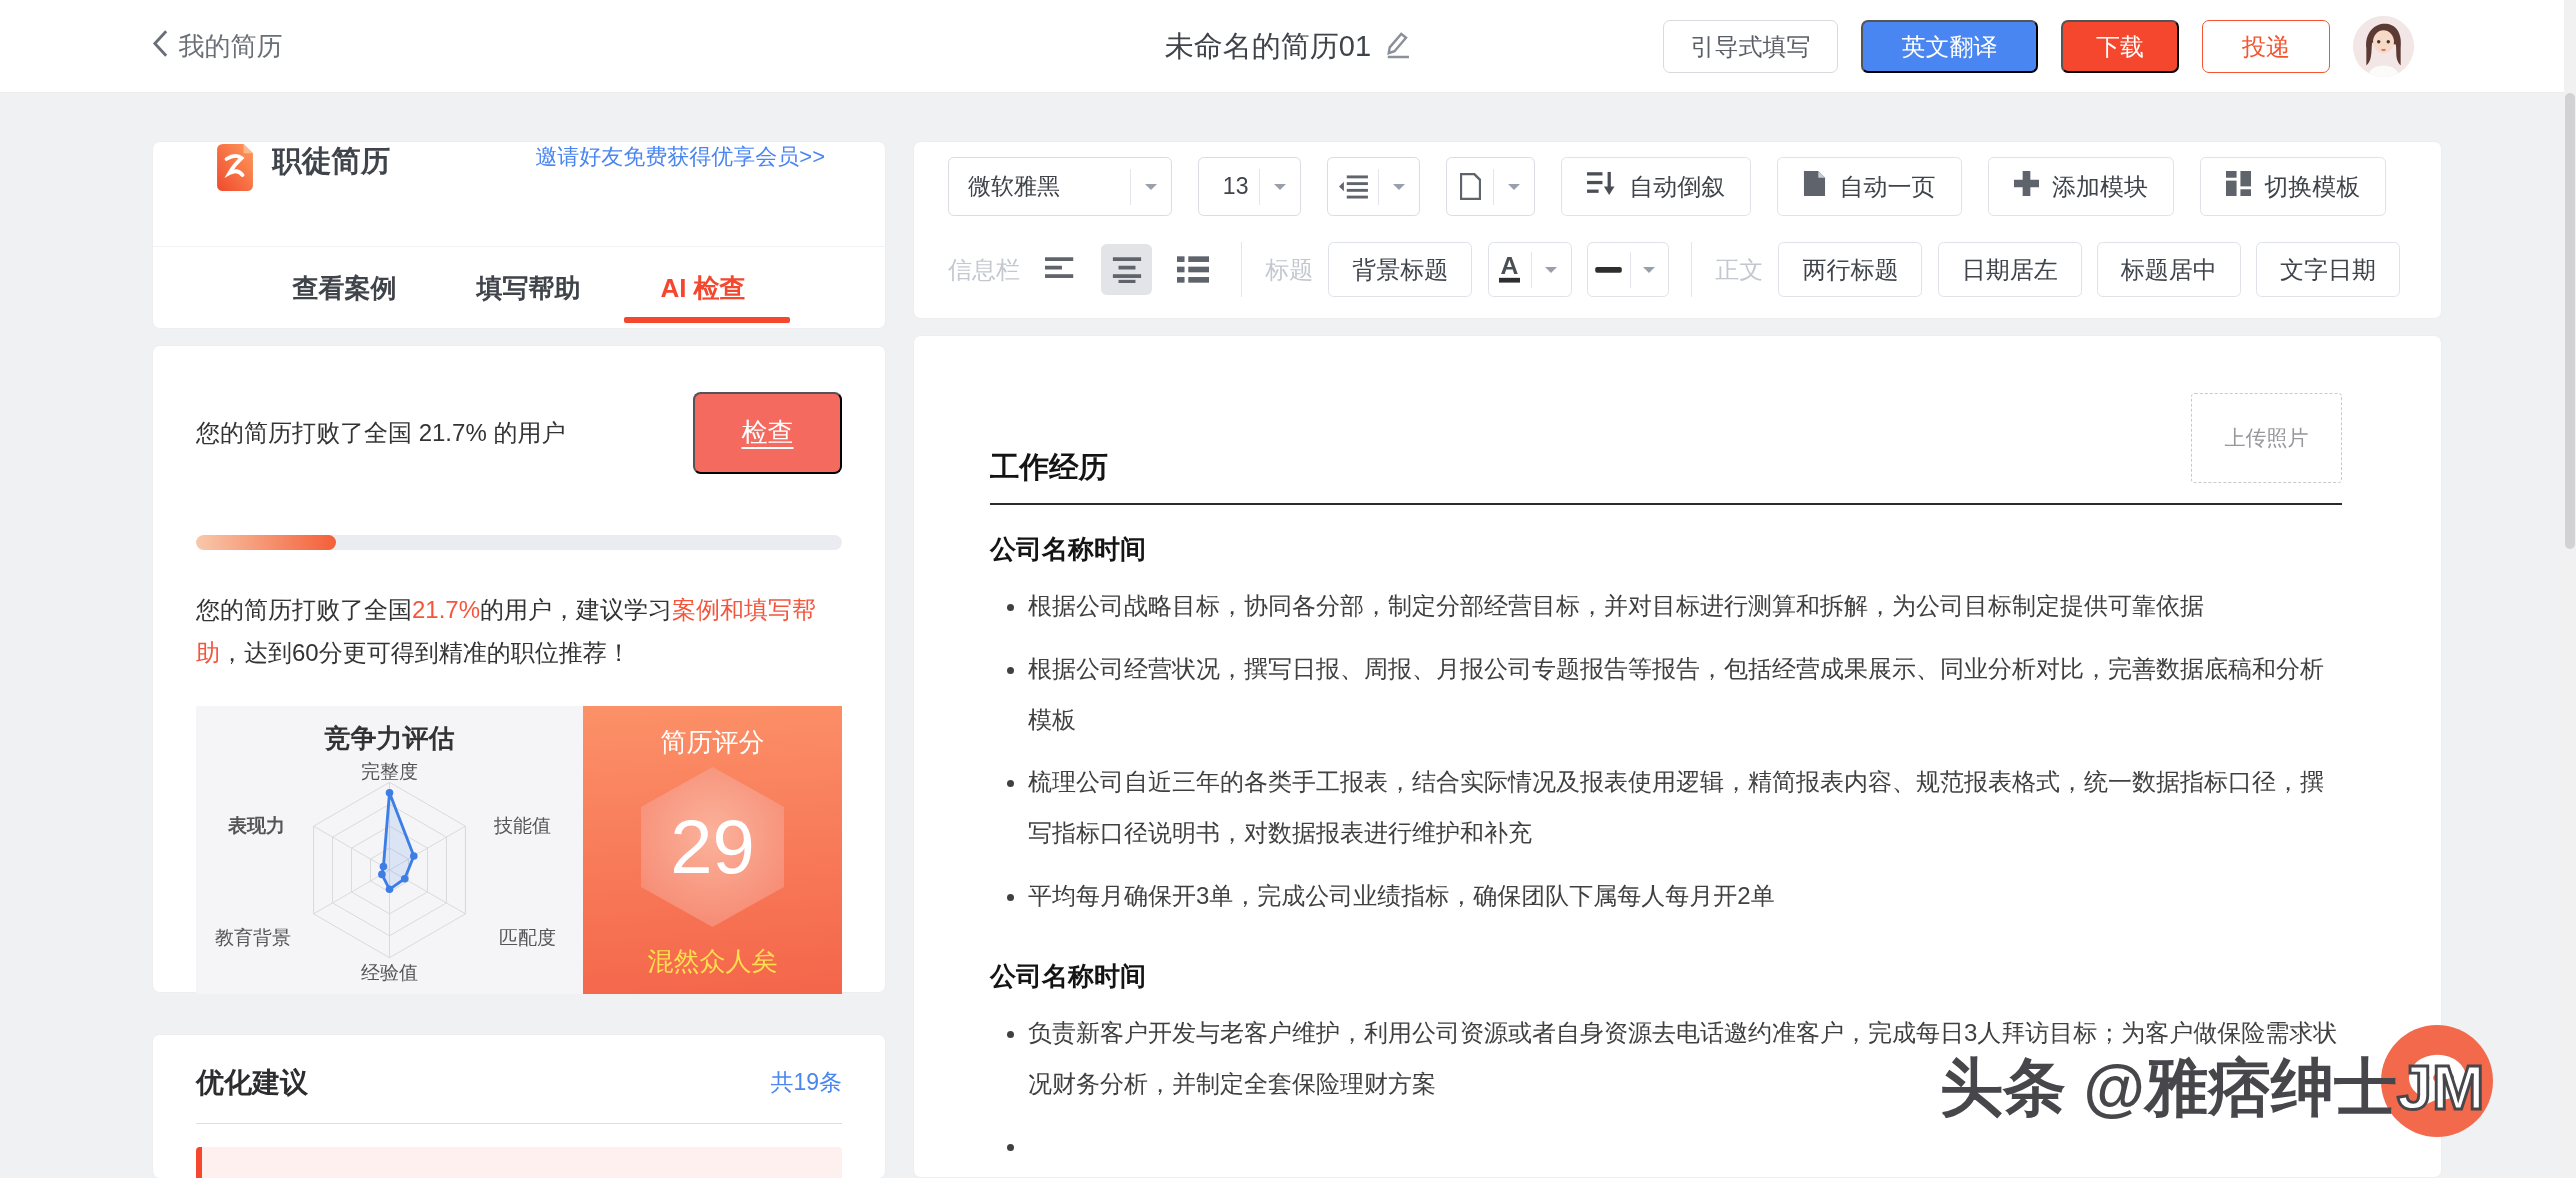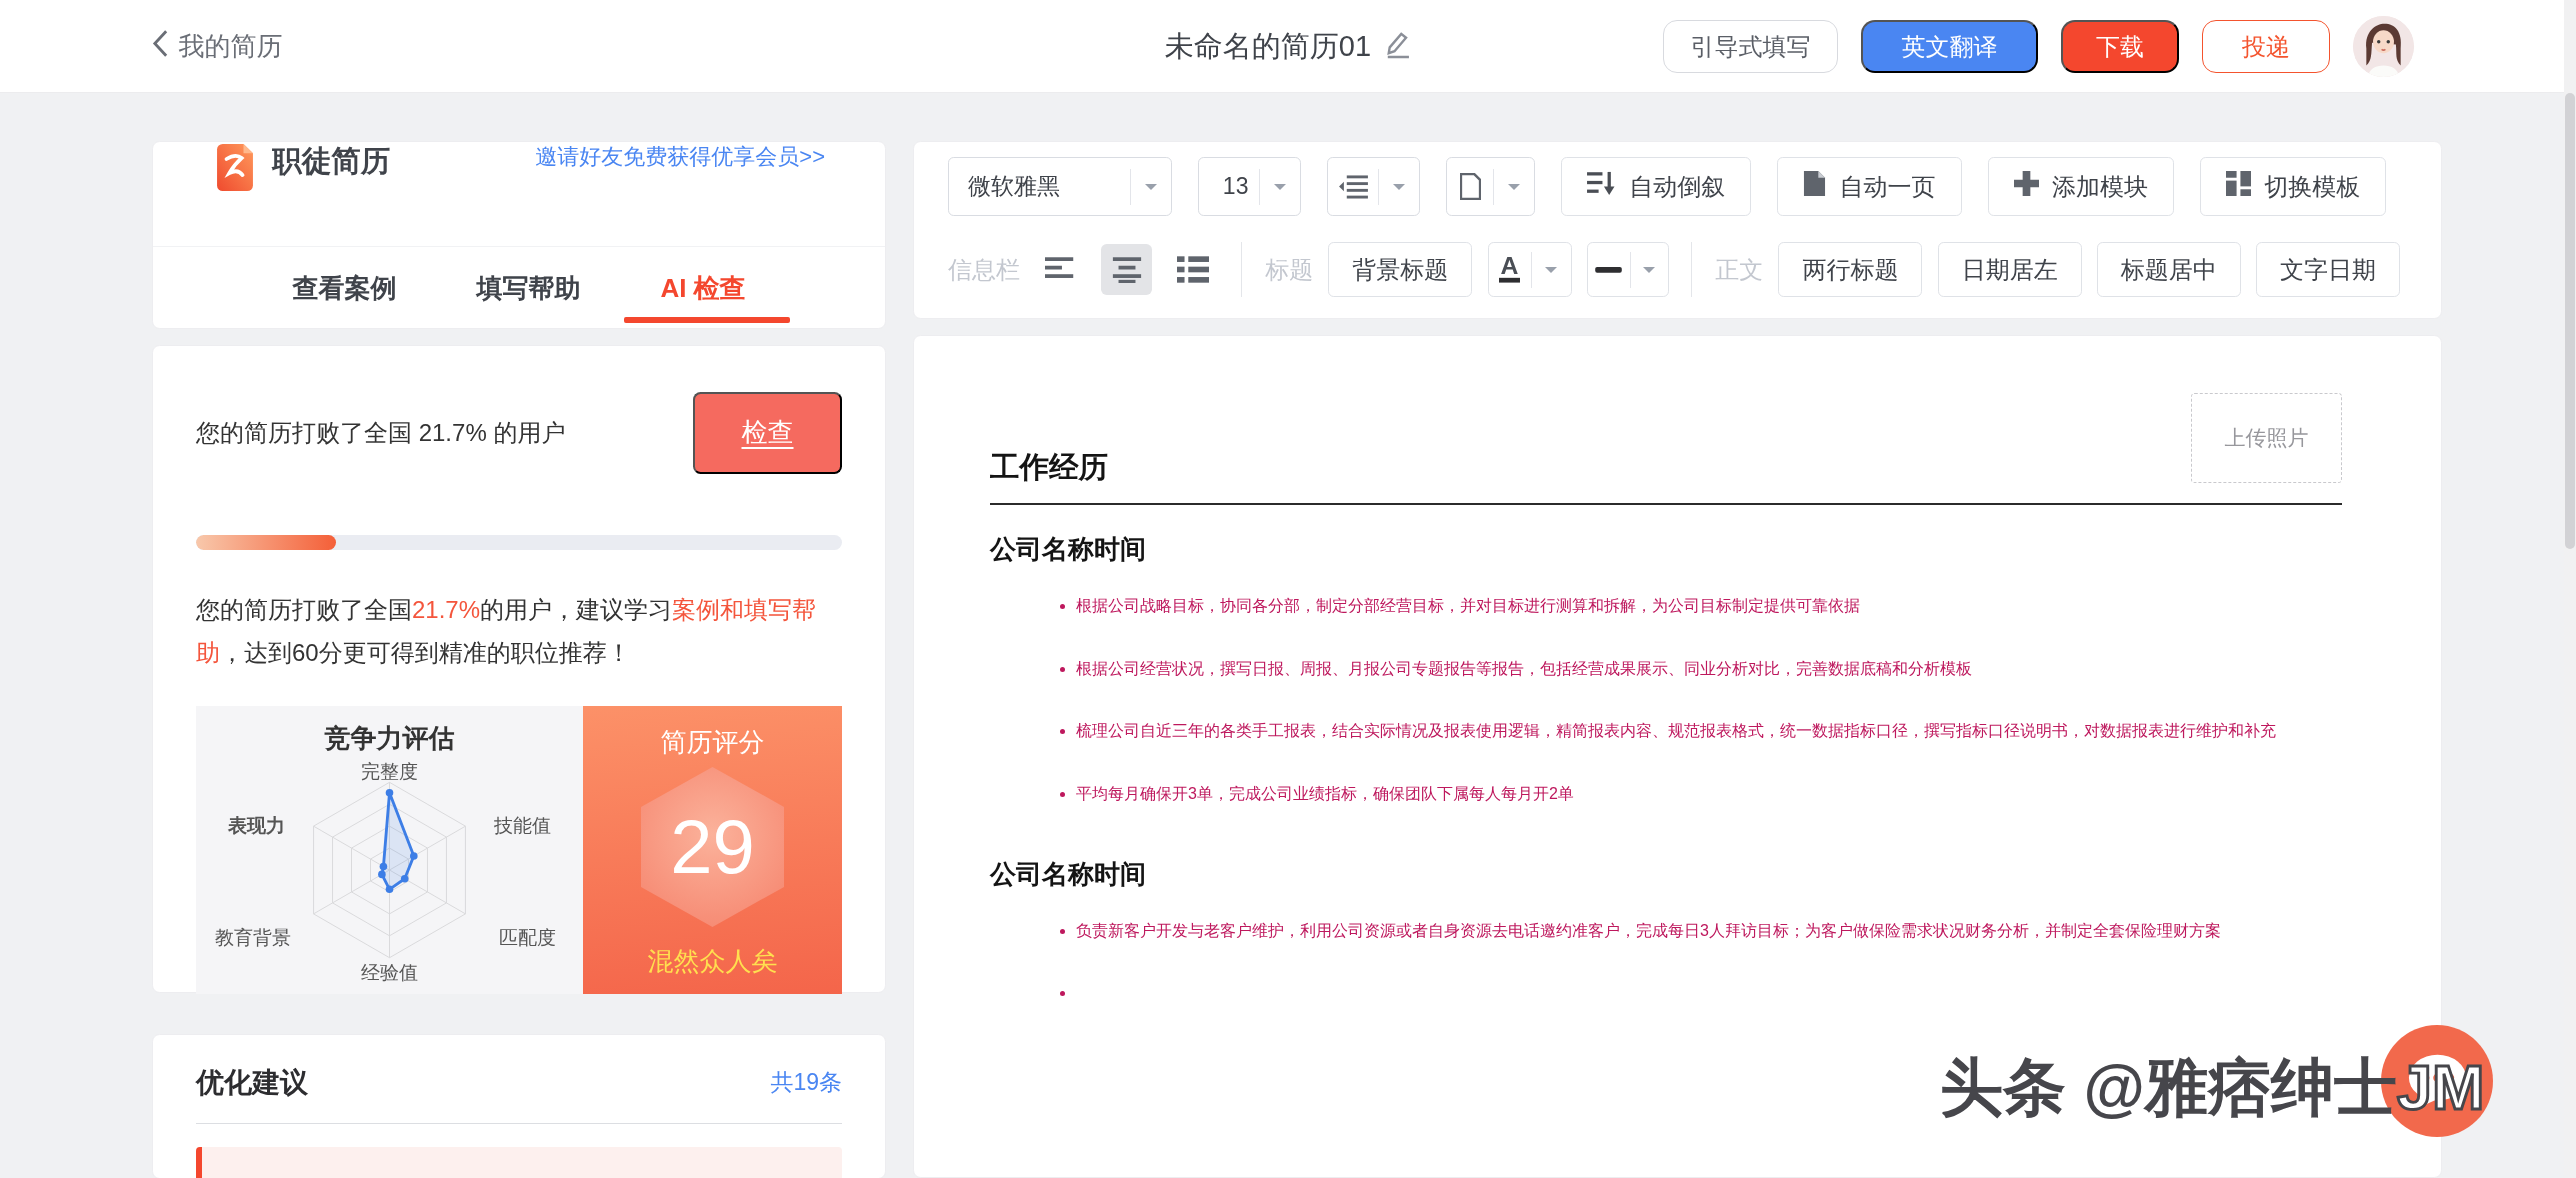--- a/index.html
+++ b/index.html
@@ -11,21 +11,21 @@
   }
   
   .topbar { position:absolute; left:0; top:0; width:2576px; height:93px;
     background:#fff; border-bottom:1px solid #ececee; z-index:20; }
   .back { position:absolute; left:152px; top:0; height:93px; display:flex; align-items:center;
     gap:9.5px; color:#6a6e76; font-size:26px; cursor:pointer; }
   .title-wrap { position:absolute; left:50%; top:0; transform:translateX(-50%); height:93px;
     display:flex; align-items:center; gap:15px; }
   .doc-title { font-size:29px; color:#3f434a; }
   .top-actions { position:absolute; right:162px; top:0; height:93px; display:flex; align-items:center; gap:23px; }
-  .tbtn { height:53px; border-radius:14px; font-size:24px; display:flex; align-items:center;
+  .tbtn { height:53px; border-radius:7px; font-size:24px; display:flex; align-items:center;
     justify-content:center; cursor:pointer; }
   .btn-guided { width:175px; background:#fff; border:1px solid #d8dadf; color:#5a5e66; }
   .btn-translate { width:177px; background:#4a86f2; color:#fff; }
   .btn-download { width:118px; background:#f4472e; color:#fff; }
   .btn-deliver { width:128px; background:#fff; border:1.9px solid #f4542e; color:#f4542e; }
   .avatar { width:61px; height:61px; border-radius:50%; overflow:hidden; background:#f2e6e6; }
   
   .card { position:absolute; background:#fff; border:1px solid #ededf0; border-radius:7.6px; }
   
   #side-brand { left:152px; top:141px; width:734px; height:188px; }
@@ -104,21 +104,21 @@
   .resume-head { position:relative; padding-top:53px; text-align:center; }
   .resume-name { font-size:45px; font-weight:bold; color:#1c1c1e; letter-spacing:1.9px; }
   .upload-box { position:absolute; right:0; top:57px; width:151px; height:90px;
     border:1.9px dashed #c9c9cd; border-radius:3.8px; color:#97979c; font-size:21px;
     display:flex; align-items:center; justify-content:center; cursor:pointer; background:#fff; }
   .section-heading { margin-top:59px; font-size:29.5px; font-weight:bold; color:#141414;
     padding-bottom:15.2px; border-bottom:2.9px solid #2b2b2b; }
   .entry-head { display:flex; justify-content:flex-start; margin-top:27px;
     font-size:26px; font-weight:bold; color:#141414; }
   ul.bullets { margin-top:13.3px; padding-left:38px; }
-  ul.bullets li { font-size:16px; line-height:51px; color:#be185d; margin-top:11.4px;margin-left:48px; }
+  ul.bullets li { font-size:24px; line-height:51px; color:#404040; margin-top:11.4px; }
   .entry-head.second { margin-top:38px; }
   
   .wm-circle { position:absolute; left:2381px; top:1025px; width:112px; height:112px;
     border-radius:50%; background:#f2694c; z-index:48; display:flex; align-items:center;
     justify-content:center; }
   .wm-text { position:absolute; left:1940px; top:1045px; z-index:49; font-size:63px;
     font-weight:bold; color:#46464b; white-space:nowrap; }
   .wm-text .latin { color:#fff; -webkit-text-stroke:2.9px #46464b; }
   
   .scroll-track { position:absolute; right:0; top:0; width:12.4px; height:1179px; background:#f1f1f2; z-index:60; }

